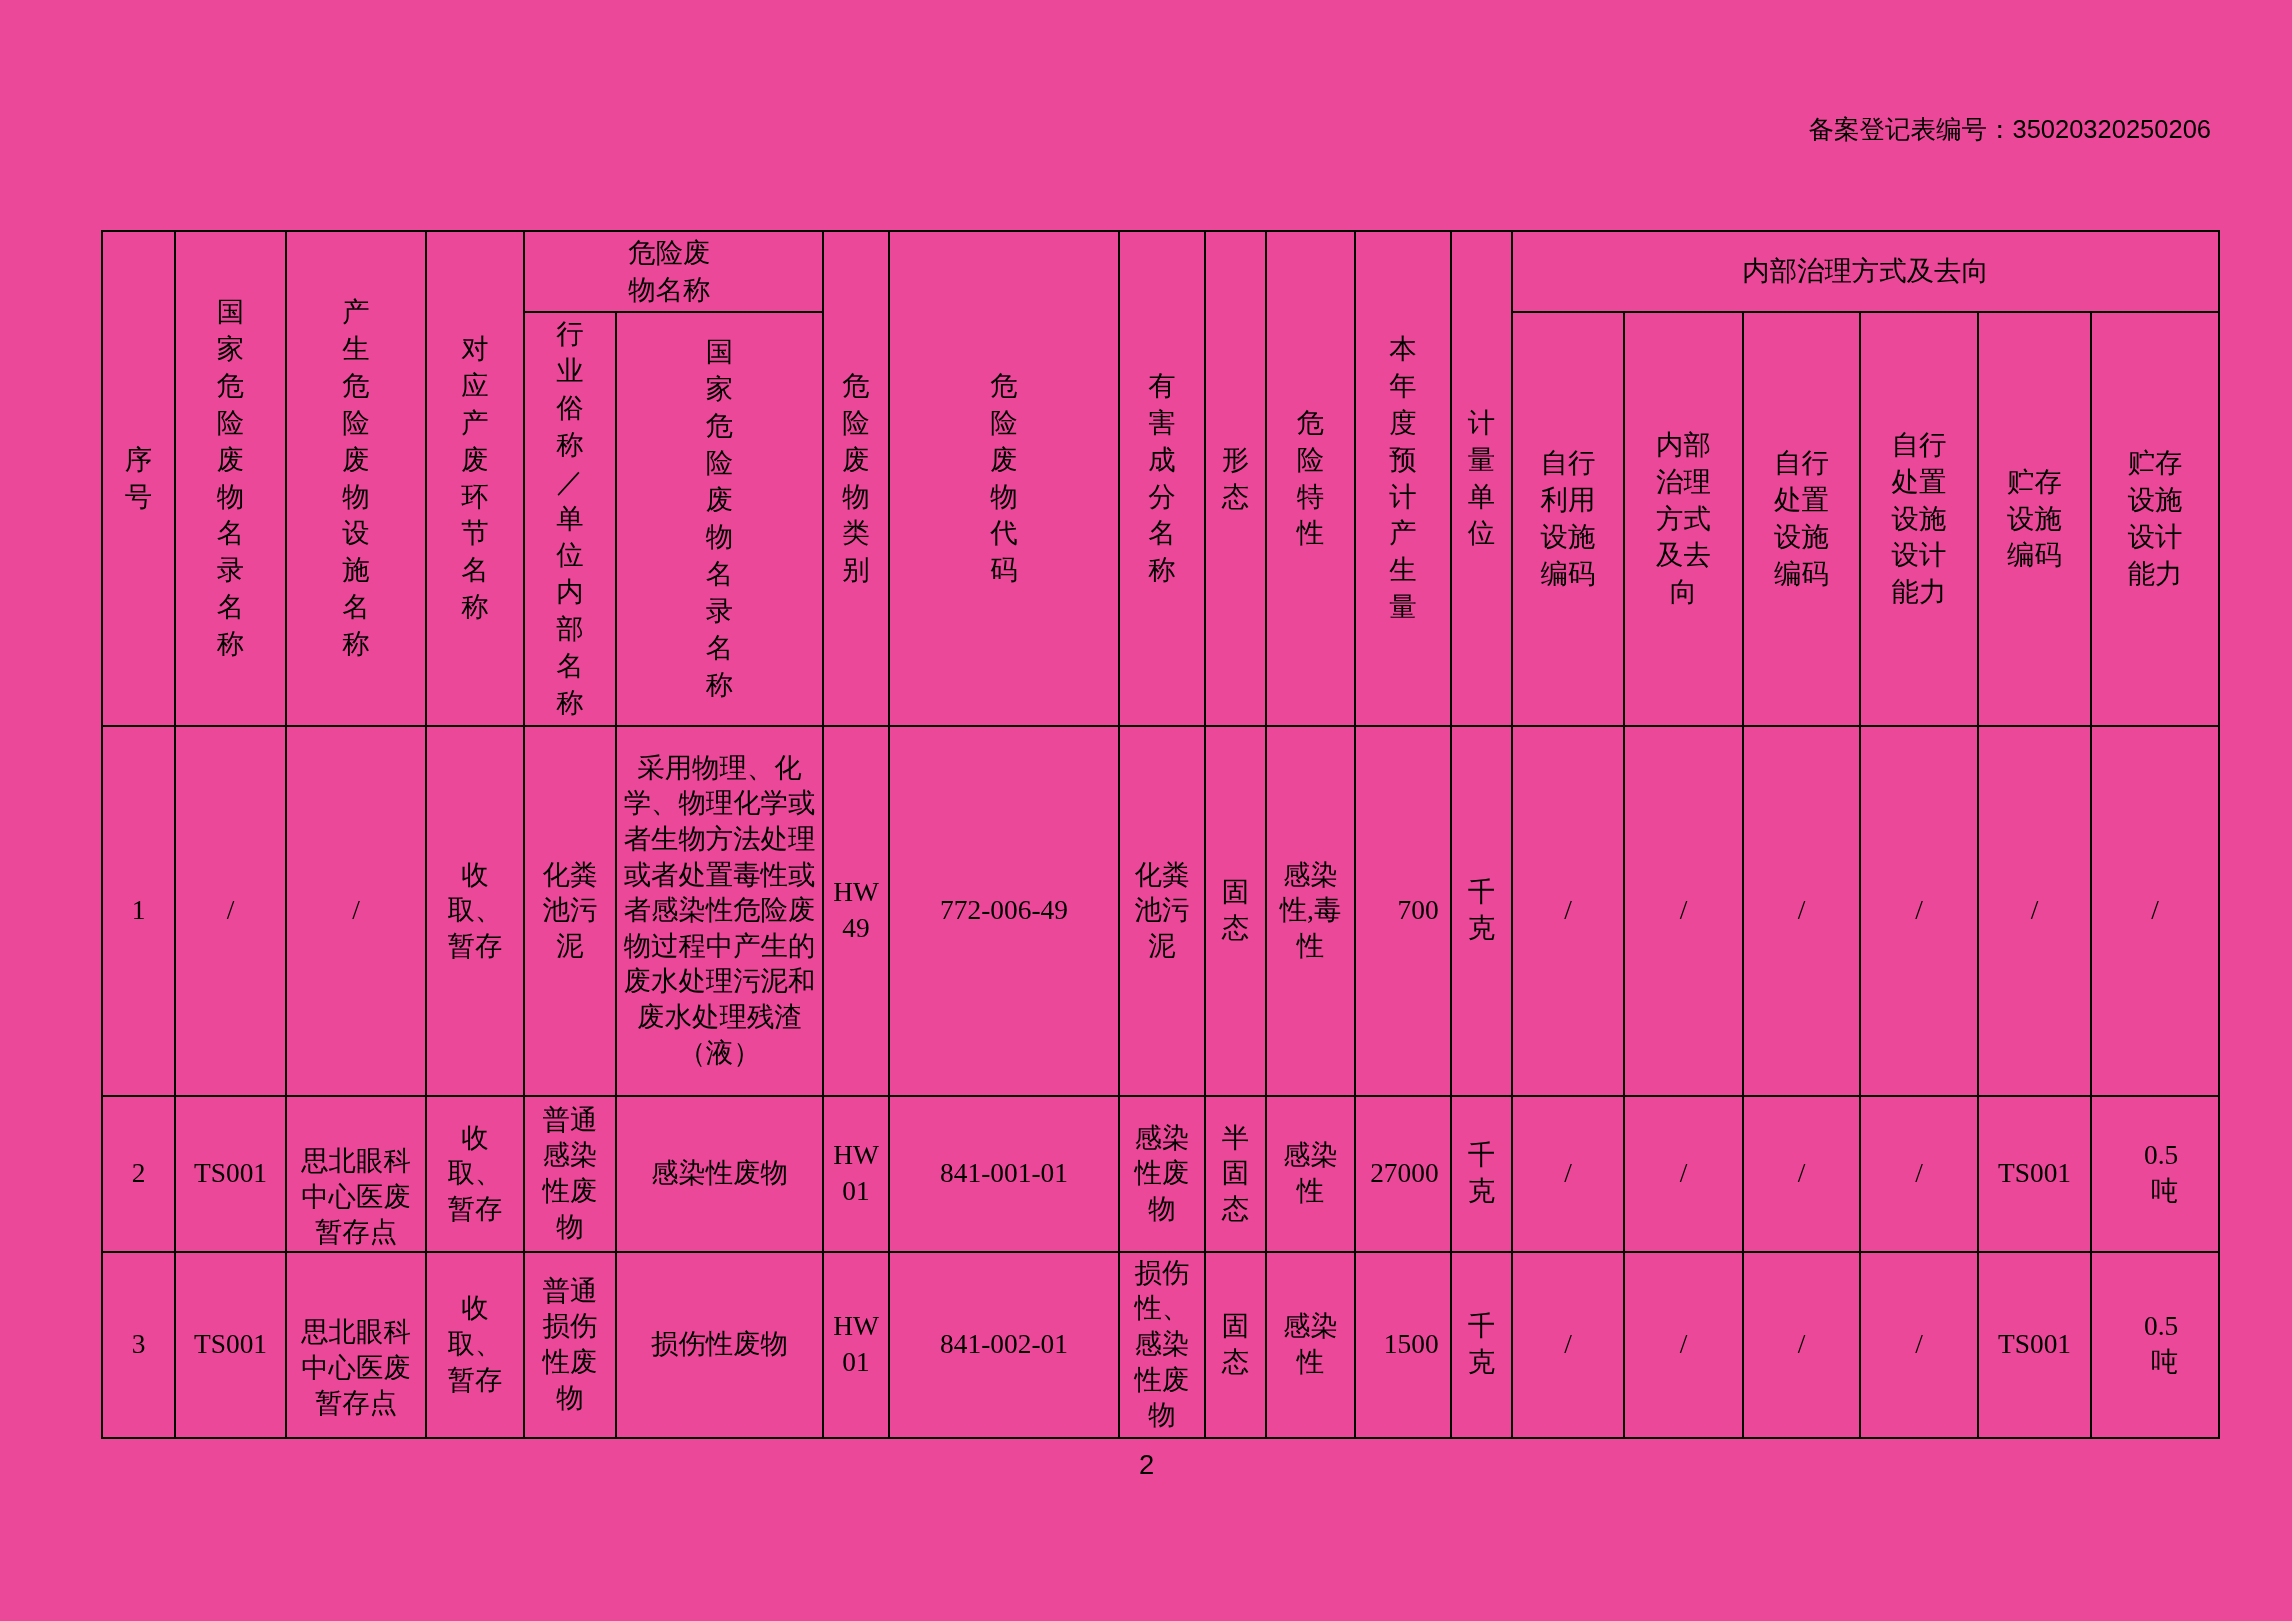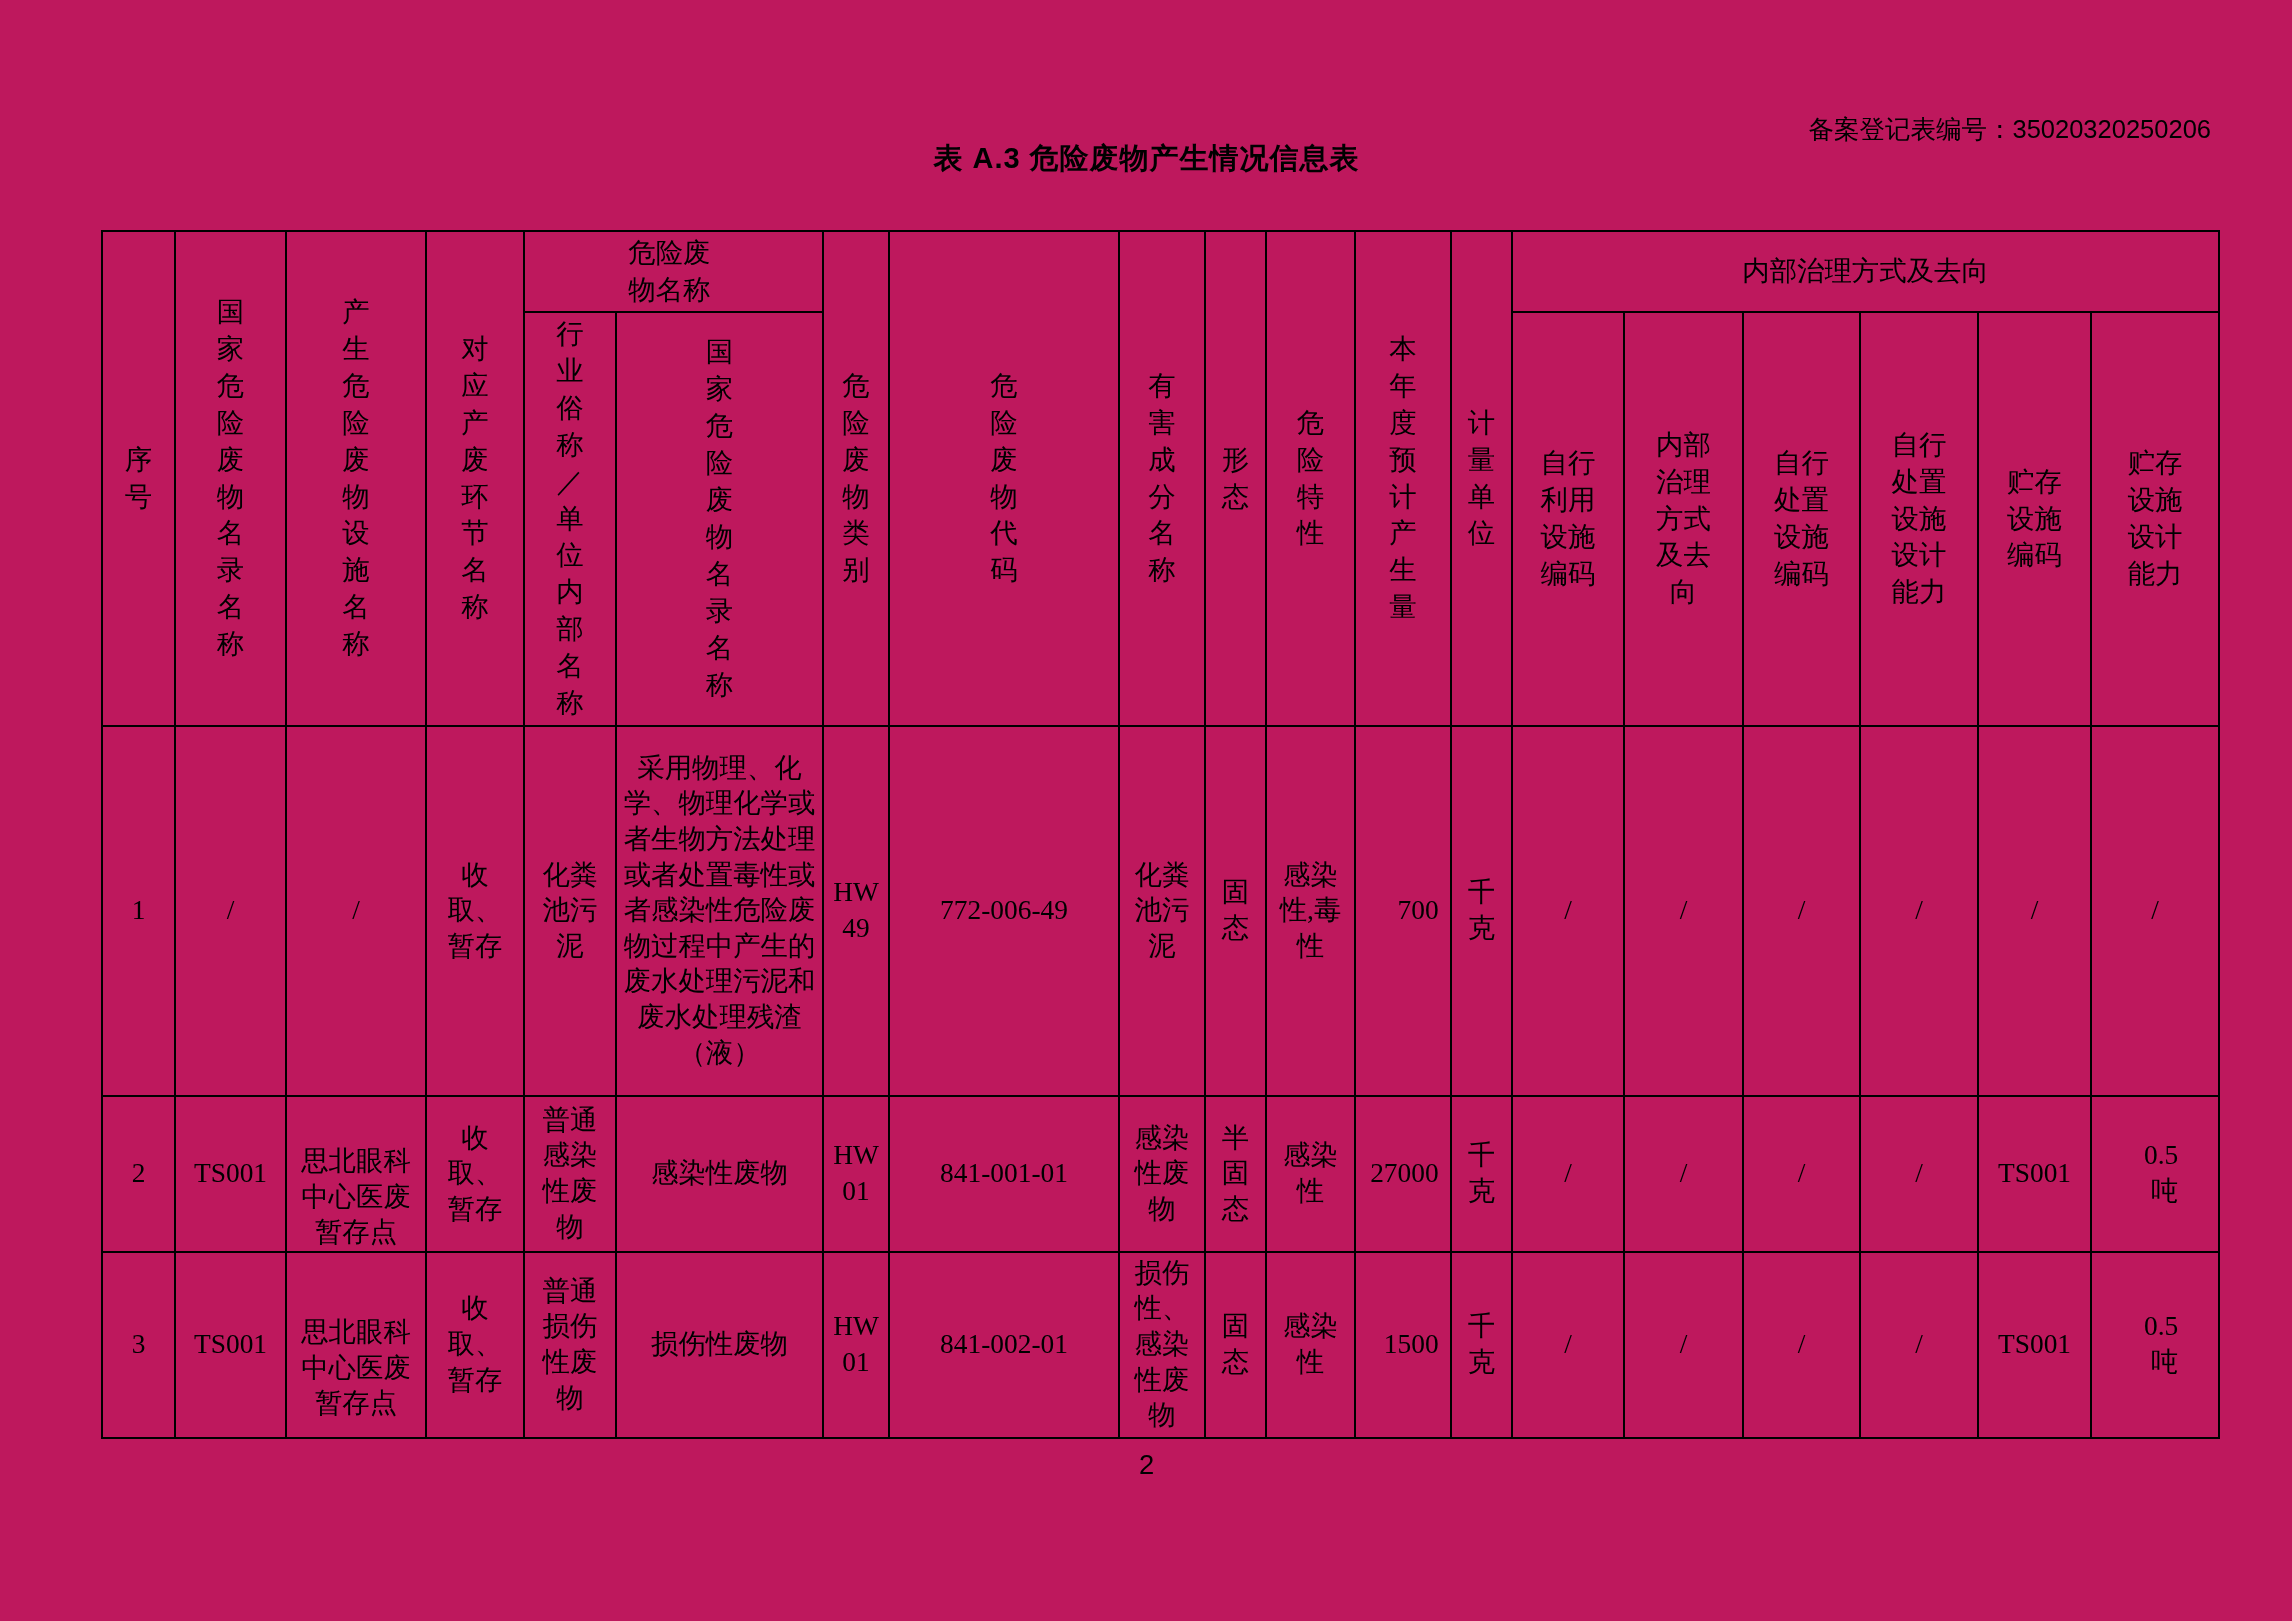--- a/index.html
+++ b/index.html
@@ -1,19 +1,19 @@
 <!DOCTYPE html>
 <html><head>
 <meta charset="utf-8">
 <style>
   html,body { margin:0; padding:0; background:#ffffff; }
   .page {
     position:relative;
     width:2293px; height:1621px;
-    background:#be185d;
+    background:#ec4899;
     color:#000000;
     font-family:"Liberation Sans", sans-serif;
     overflow:hidden;
   }
   .regno {
     position:absolute; top:110px; right:82px;
     font-size:25.5px; line-height:39px;
     white-space:nowrap;
   }
   .doc-title {
@@ -66,21 +66,20 @@
     text-align:center; font-size:27.4px;
   }
 </style>
 </head>
 <body>
 
 <div class="page">
 
   <div class="regno">备案登记表编号：35020320250206</div>
 
-  <div class="doc-title">表 A.3 危险废物产生情况信息表</div>
 
   <div class="tablewrap">
     <table class="waste">
       <colgroup>
         <col style="width:73px">
           <col style="width:111px">
           <col style="width:140px">
           <col style="width:98px">
         <col style="width:92px">
           <col style="width:207px">

